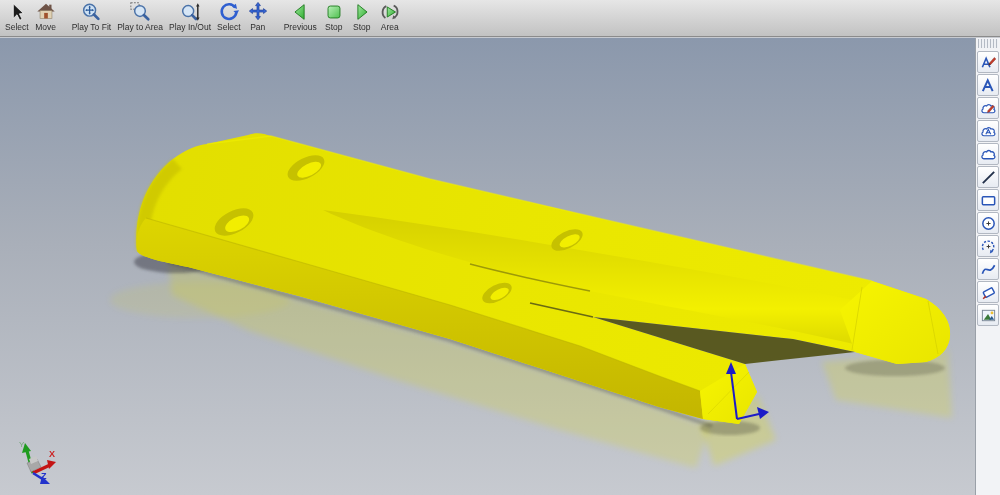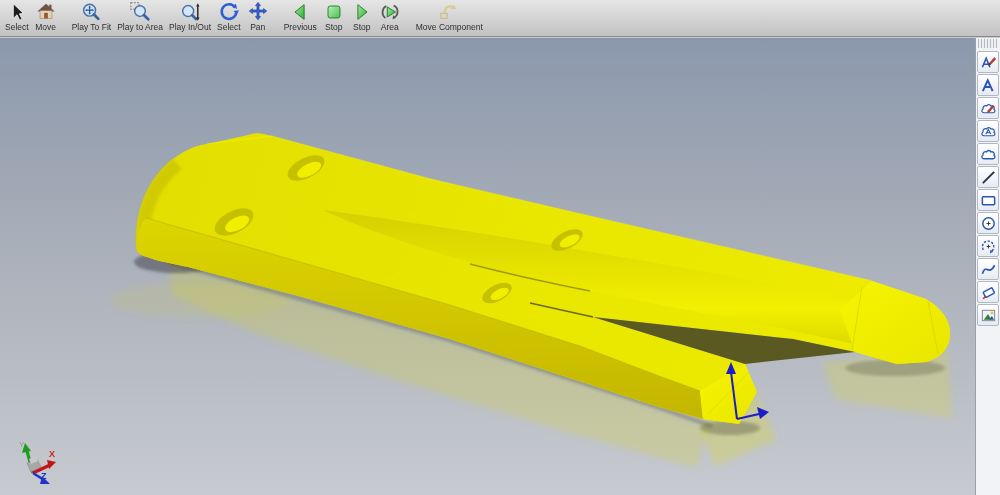--- a/index.html
+++ b/index.html
@@ -178,30 +178,20 @@
       <path d="M16,5 C21.5,7 21.5,15.5 16.5,18" fill="none" stroke="#5a5a5a" stroke-width="2"></path>
       <polygon points="14.5,19.8 18.6,18.6 15.6,15.6" fill="#5a5a5a"></polygon>
       <polygon points="9,6.5 18,12 9,17.5" fill="url(#gg4)" stroke="#1e7a1e" stroke-width="1"></polygon>
         </svg>
       </span>
     <span class="tlabel">Area</span>
   </div>
 
   <div class="tgap"></div>
 
-  <div class="titem">
-    <span>
-        <svg viewBox="0 0 24 24">
-      <rect x="3" y="13.5" width="7" height="5.5" fill="none" stroke="#cdbf8e" stroke-width="1.4"></rect>
-      <path d="M7,12.5 C7,6.5 13,4.5 17,7" fill="none" stroke="#d9cb92" stroke-width="2.2"></path>
-      <polygon points="20,8.8 13.8,8.8 17.6,4" fill="#d9cb92"></polygon>
-        </svg>
-      </span>
-    <span class="tlabel">Move Component</span>
-  </div>
 </div>
 
 <div class="viewport">
 <svg width="975" height="457" viewBox="0 38 975 457">
   <defs>
     <linearGradient id="bgGrad" x1="0" y1="38" x2="0" y2="495" gradientUnits="userSpaceOnUse">
       <stop offset="0" stop-color="#8b98ac"></stop>
       <stop offset="0.45" stop-color="#a9afb9"></stop>
       <stop offset="1" stop-color="#c7cad0"></stop>
     </linearGradient>

